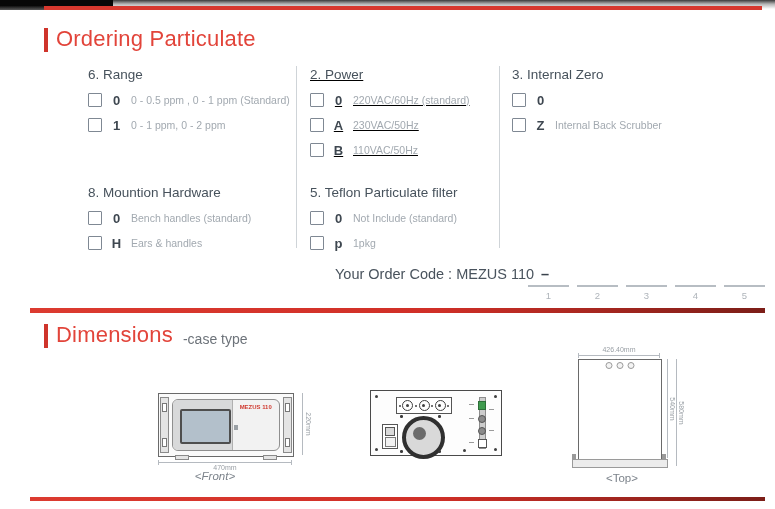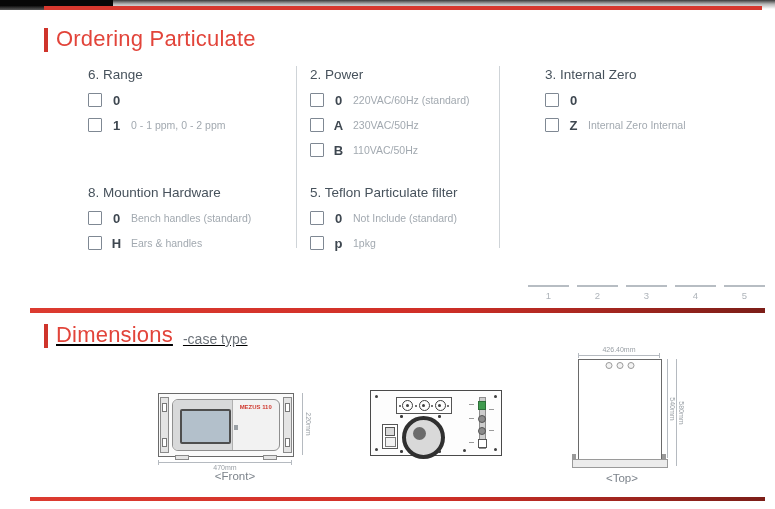--- a/index.html
+++ b/index.html
@@ -118,57 +118,58 @@
   <div class="sec-head" style="left:44px;top:26px;">
     <div class="accent"></div>
     <div class="sec-title">Ordering Particulate</div>
   </div>
 
   <div class="group" style="left:88px;top:67px;">
     <div class="g-title">6. Range</div>
     <div class="opt">
       <span class="cb"></span>
       <span class="code">0</span>
+      <span class="desc">0 - 0.5 ppm , 0 - 1 ppm (Standard)</span>
     </div>
     <div class="opt">
       <span class="cb"></span>
       <span class="code">1</span>
       <span class="desc">0 - 1 ppm, 0 - 2 ppm</span>
     </div>
   </div>
 
-  <div class="group" style="left:310px;top:67px;">
+  <div class="group" style="left:310px;top:67px;text-decoration:underline;">
     <div class="g-title">2. Power</div>
     <div class="opt">
       <span class="cb"></span>
       <span class="code">0</span>
       <span class="desc">220VAC/60Hz (standard)</span>
     </div>
     <div class="opt">
       <span class="cb"></span>
       <span class="code">A</span>
       <span class="desc">230VAC/50Hz</span>
     </div>
     <div class="opt">
       <span class="cb"></span>
       <span class="code">B</span>
       <span class="desc">110VAC/50Hz</span>
     </div>
   </div>
 
-  <div class="group" style="left:512px;top:67px;margin-left:33px;">
+  <div class="group" style="left:512px;top:67px;">
     <div class="g-title">3. Internal Zero</div>
     <div class="opt">
       <span class="cb"></span>
       <span class="code">0</span>
     </div>
     <div class="opt">
       <span class="cb"></span>
       <span class="code">Z</span>
-      <span class="desc">Internal Zero Internal</span>
+      <span class="desc">Internal Back Scrubber</span>
     </div>
   </div>
 
   <div class="group" style="left:88px;top:185px;">
     <div class="g-title">8. Mountion Hardware</div>
     <div class="opt">
       <span class="cb"></span>
       <span class="code">0</span>
       <span class="desc">Bench handles (standard)</span>
     </div>
@@ -189,20 +190,23 @@
     <div class="opt">
       <span class="cb"></span>
       <span class="code">p</span>
       <span class="desc">1pkg</span>
     </div>
   </div>
 
   <div class="vline" style="left:296px;"></div>
   <div class="vline" style="left:499px;"></div>
 
+  <div class="ordercode">
+    <span>Your Order Code : MEZUS 110</span><span class="dash">–</span>
+  </div>
   <div class="slots">
     <div class="slot">
       <div class="slot-line"></div>
       <div class="slot-num">1</div>
     </div>
     <div class="slot">
       <div class="slot-line"></div>
       <div class="slot-num">2</div>
     </div>
     <div class="slot">
@@ -214,21 +218,21 @@
       <div class="slot-num">4</div>
     </div>
     <div class="slot">
       <div class="slot-line"></div>
       <div class="slot-num">5</div>
     </div>
   </div>
 
   <div class="bar bar-mid"></div>
 
-  <div class="sec-head" style="left:44px;top:322px;text-decoration:underline;">
+  <div class="sec-head" style="left:44px;top:322px;">
     <div class="accent"></div>
     <div class="sec-title">Dimensions</div>
     <div class="sec-sub">-case type</div>
   </div>
 
   <div class="fig-front">
     <div class="fr-body">
       <div class="fr-ear l">
         <div class="fr-slot t"></div>
         <div class="fr-slot b"></div>
@@ -251,21 +255,21 @@
       <div class="line"></div>
       <div class="tick" style="left:0;top:-2px;width:1px;height:5px;"></div>
       <div class="tick" style="right:0;top:-2px;width:1px;height:5px;"></div>
       <div class="txt dim-txt">470mm</div>
     </div>
     <div class="fr-dimv">
       <div class="line"></div>
       <div class="txt vtxt">220mm</div>
     </div>
   </div>
-  <div class="fig-label" style="left:156px;top:470px;width:158px;">&lt;Front&gt;</div>
+  <div class="fig-label" style="left:136px;top:470px;width:158px;font-style:italic;">&lt;Front&gt;</div>
 
   <div class="fig-back">
     <div class="bk-body">
       <div class="bk-screw" style="left:4px;top:4px;"></div>
       <div class="bk-screw" style="right:4px;top:4px;"></div>
       <div class="bk-screw" style="left:4px;bottom:4px;"></div>
       <div class="bk-screw" style="right:4px;bottom:4px;"></div>
       <div class="bk-screw" style="left:60px;bottom:3px;"></div>
       <div class="bk-screw" style="left:92px;bottom:3px;"></div>
       <div class="bk-strip">

